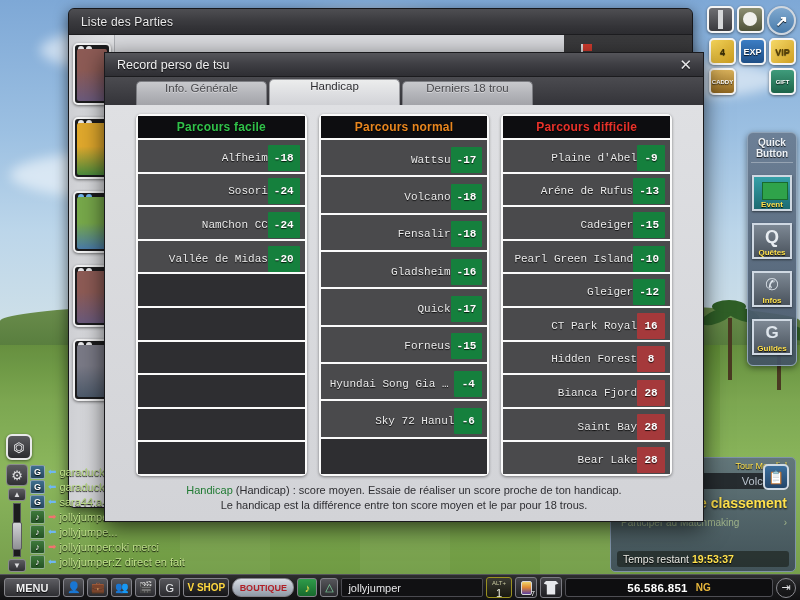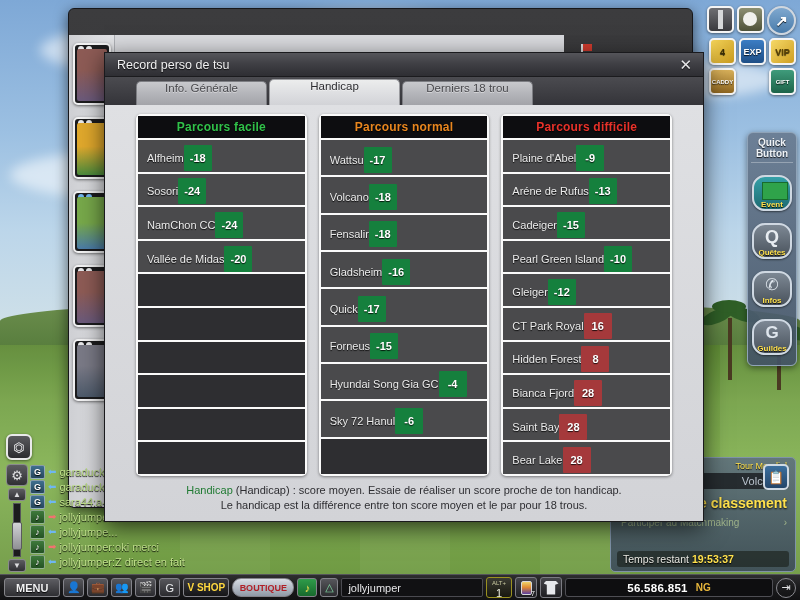--- a/index.html
+++ b/index.html
@@ -161,24 +161,25 @@
   .col-head {
     height: 24px; display: flex; align-items: center; justify-content: center;
     background: #0d0d10;
     font-size: 12px; font-weight: bold; letter-spacing: .2px;
     border-bottom: 2px solid #fafafa;
     text-shadow: 0 1px 1px #000;
   }
   .col-rows { flex: 1 1 auto; display: flex; flex-direction: column; }
   .row {
     flex: 1 1 0; min-height: 0;
-    display: flex; align-items: center; justify-content: flex-start;
+    display: flex; align-items: center; justify-content: flex-end;
     padding: 4px 5px 0 9px;
     border-bottom: 2px solid #fafafa;
     background: #2e2e31;
+    font-family: Liberation Mono, monospace;
   }
   .row:last-child { border-bottom: none; }
   .row.filled { background: #4a4a4c; }
   .row .nm {
     color: #ebebeb; font-size: 11px; white-space: nowrap;
     overflow: hidden; text-overflow: ellipsis;
     text-shadow: 0 1px 1px rgba(0,0,0,.9);
   }
   .row .sc {
     flex: 0 0 auto; min-width: 28px; height: 26px;
@@ -229,21 +230,21 @@
     border: 1px solid #8fa3b8; border-radius: 6px;
     padding: 4px 3px 6px 3px; text-align: center;
     box-shadow: 0 2px 6px rgba(0,0,0,.45);
   }
   #quick .qt {
     color: #eef2f6; font-size: 10px; line-height: 11px; font-weight: bold;
     text-shadow: 0 1px 1px rgba(0,0,0,.8); padding-bottom: 3px;
     border-bottom: 1px solid rgba(255,255,255,.3); margin-bottom: 4px;
   }
   .qbtn {
-    width: 40px; height: 36px; margin: 12px auto 4px auto; border-radius: 13px;
+    width: 40px; height: 36px; margin: 12px auto 4px auto; border-radius: 0;
     border: 2px solid #cfd8e2; position: relative; overflow: hidden;
     background: linear-gradient(to bottom, #7d8894, #49525c);
     box-shadow: 0 1px 2px rgba(0,0,0,.5);
   }
   .qbtn .lbl {
     position: absolute; bottom: 0; left: 0; right: 0;
     font-size: 8px; font-weight: bold; color: #ffe14d;
     text-shadow: 0 1px 1px #000; line-height: 9px;
   }
   .qbtn.q-event { background: linear-gradient(to bottom,#35a0a8,#1d6b72); }
@@ -394,20 +395,23 @@
     <div class="frond" style="left:12px;top:0px;"></div>
   </div>
   <div class="palm" style="left:755px;top:320px;width:50px;height:70px;">
     <div class="trunk" style="left:22px;top:16px;height:54px;"></div>
     <div class="frond" style="left:2px;top:8px;transform:rotate(-18deg);"></div>
     <div class="frond" style="left:22px;top:6px;transform:rotate(18deg);"></div>
   </div>
 </div>
 
 <div id="win-parties">
+  <div class="titlebar">
+    <span class="t">Liste des Parties</span>
+  </div>
   <div class="body">
     <div class="leftcol">
       <div class="thumb">
           <div class="dots">
             <i></i>
             <i></i>
           </div>
           <div class="img" style="background:linear-gradient(to bottom,#8d5b55 40%,#6b5a7c);"></div>
         </div>
       <div class="thumb">

